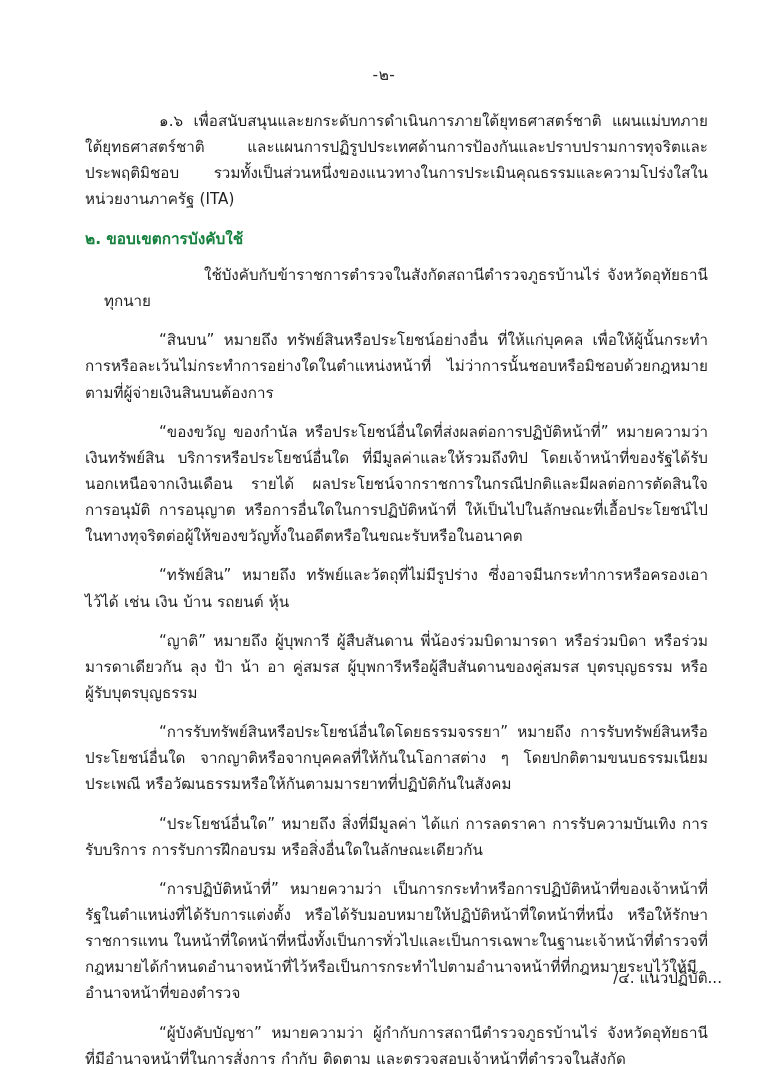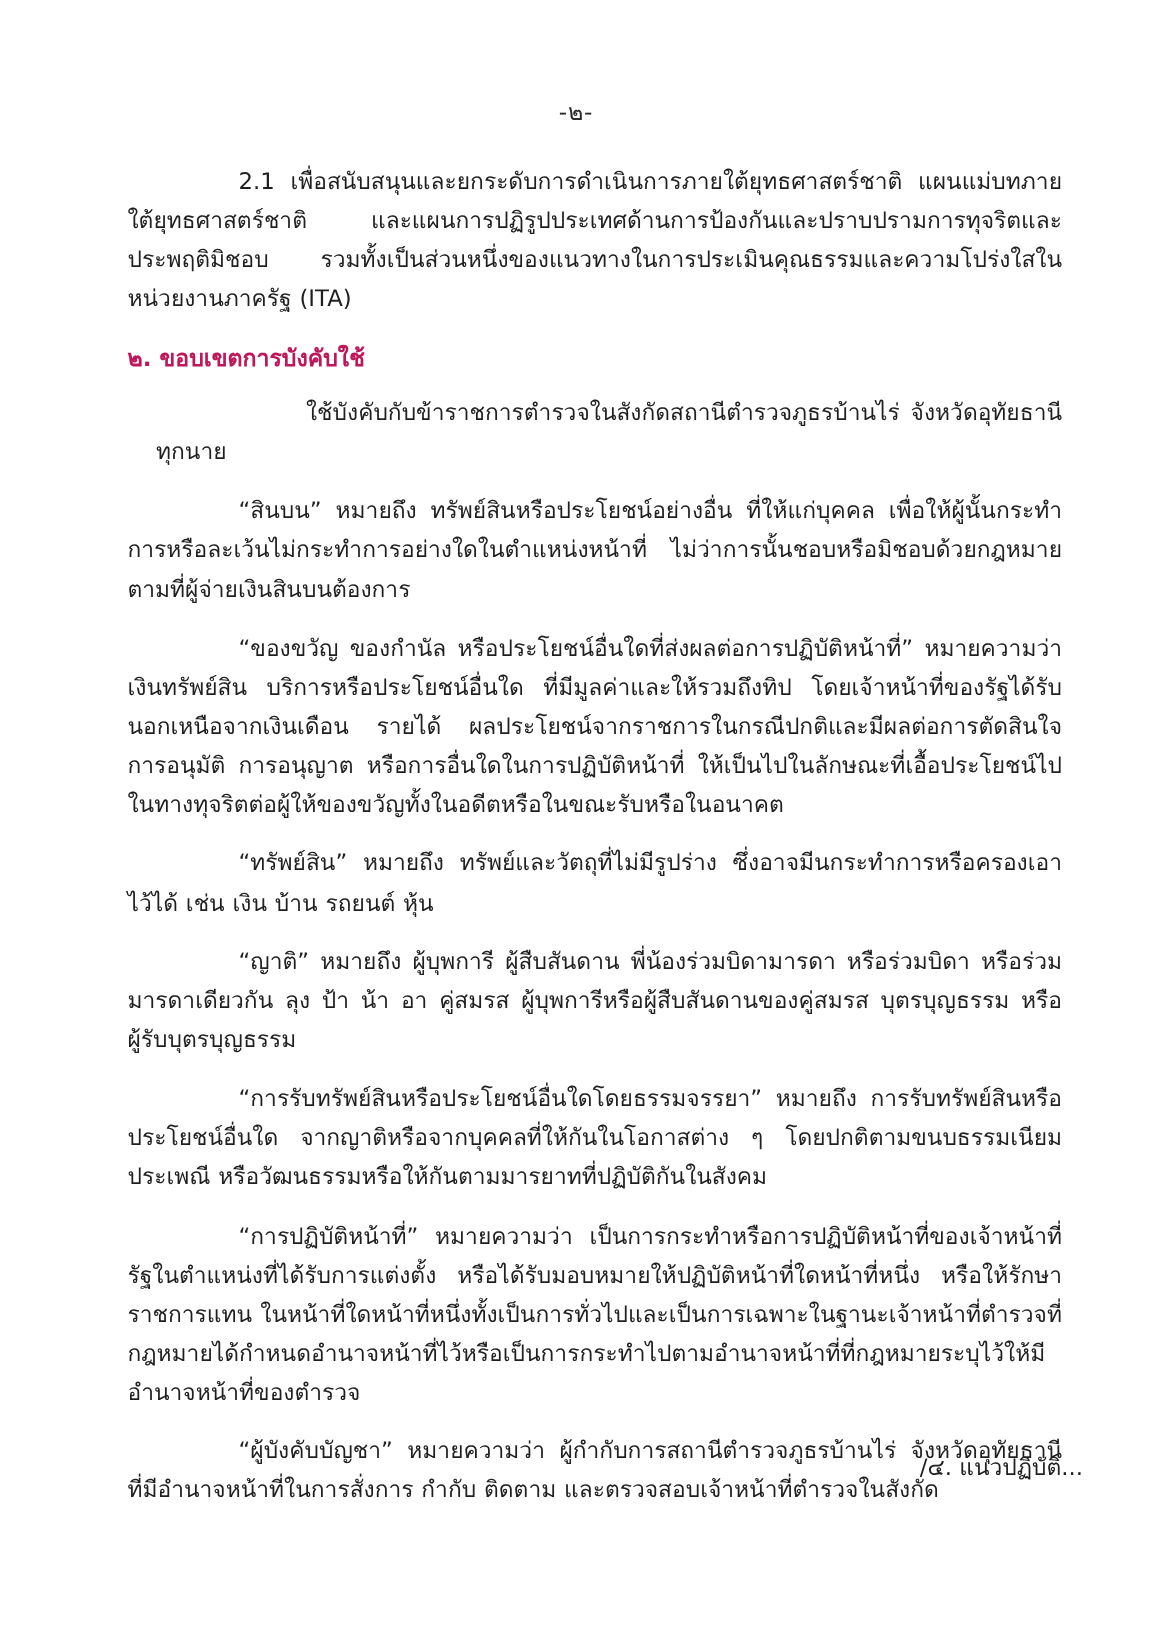--- a/index.html
+++ b/index.html
@@ -47,21 +47,21 @@
   .para.indent {
     text-indent: 74px;
   }
   .para.indent-wide {
     text-indent: 100px;
     margin-left: 19px;
   }
   .heading {
     font-size: 15.4px;
     line-height: 1.72;
-    color: #be185d;
+    color: #15803d;
     margin: 0;
     font-weight: 700;
   }
   .blk {
     margin-bottom: 13px;
   }
   .blk-head {
     margin-bottom: 10px;
   }
   .footer-note {
@@ -79,37 +79,38 @@
 </style>
 </head>
 <body>
 
 <div class="page">
 
   <div class="page-number">-๒-</div>
 
   <div class="content">
 
-    <p class="para indent blk">2.1 เพื่อสนับสนุนและยกระดับการดำเนินการภายใต้ยุทธศาสตร์ชาติ แผนแม่บทภายใต้ยุทธศาสตร์ชาติ และแผนการปฏิรูปประเทศด้านการป้องกันและปราบปรามการทุจริตและประพฤติมิชอบ รวมทั้งเป็นส่วนหนึ่งของแนวทางในการประเมินคุณธรรมและความโปร่งใสในหน่วยงานภาครัฐ (ITA)</p>
+    <p class="para indent blk">๑.๖ เพื่อสนับสนุนและยกระดับการดำเนินการภายใต้ยุทธศาสตร์ชาติ แผนแม่บทภายใต้ยุทธศาสตร์ชาติ และแผนการปฏิรูปประเทศด้านการป้องกันและปราบปรามการทุจริตและประพฤติมิชอบ รวมทั้งเป็นส่วนหนึ่งของแนวทางในการประเมินคุณธรรมและความโปร่งใสในหน่วยงานภาครัฐ (ITA)</p>
 
     <p class="heading blk-head">๒. ขอบเขตการบังคับใช้</p>
 
     <p class="para indent-wide blk">ใช้บังคับกับข้าราชการตำรวจในสังกัดสถานีตำรวจภูธรบ้านไร่ จังหวัดอุทัยธานี ทุกนาย</p>
 
 
     <p class="para indent blk">“สินบน” หมายถึง ทรัพย์สินหรือประโยชน์อย่างอื่น ที่ให้แก่บุคคล เพื่อให้ผู้นั้นกระทำการหรือละเว้นไม่กระทำการอย่างใดในตำแหน่งหน้าที่ ไม่ว่าการนั้นชอบหรือมิชอบด้วยกฎหมายตามที่ผู้จ่ายเงินสินบนต้องการ</p>
 
     <p class="para indent blk">“ของขวัญ ของกำนัล หรือประโยชน์อื่นใดที่ส่งผลต่อการปฏิบัติหน้าที่”  หมายความว่า เงินทรัพย์สิน บริการหรือประโยชน์อื่นใด ที่มีมูลค่าและให้รวมถึงทิป โดยเจ้าหน้าที่ของรัฐได้รับนอกเหนือจากเงินเดือน รายได้ ผลประโยชน์จากราชการในกรณีปกติและมีผลต่อการตัดสินใจ การอนุมัติ การอนุญาต หรือการอื่นใดในการปฏิบัติหน้าที่ ให้เป็นไปในลักษณะที่เอื้อประโยชน์ไปในทางทุจริตต่อผู้ให้ของขวัญทั้งในอดีตหรือในขณะรับหรือในอนาคต</p>
 
     <p class="para indent blk">“ทรัพย์สิน” หมายถึง ทรัพย์และวัตถุที่ไม่มีรูปร่าง ซึ่งอาจมีนกระทำการหรือครองเอาไว้ได้ เช่น เงิน บ้าน รถยนต์ หุ้น</p>
 
     <p class="para indent blk">“ญาติ” หมายถึง ผู้บุพการี ผู้สืบสันดาน พี่น้องร่วมบิดามารดา หรือร่วมบิดา หรือร่วมมารดาเดียวกัน ลุง ป้า น้า อา คู่สมรส ผู้บุพการีหรือผู้สืบสันดานของคู่สมรส บุตรบุญธรรม หรือผู้รับบุตรบุญธรรม</p>
 
     <p class="para indent blk">“การรับทรัพย์สินหรือประโยชน์อื่นใดโดยธรรมจรรยา” หมายถึง การรับทรัพย์สินหรือประโยชน์อื่นใด จากญาติหรือจากบุคคลที่ให้กันในโอกาสต่าง ๆ โดยปกติตามขนบธรรมเนียม ประเพณี หรือวัฒนธรรมหรือให้กันตามมารยาทที่ปฏิบัติกันในสังคม</p>
 
+    <p class="para indent blk">“ประโยชน์อื่นใด” หมายถึง สิ่งที่มีมูลค่า ได้แก่ การลดราคา การรับความบันเทิง การรับบริการ การรับการฝึกอบรม หรือสิ่งอื่นใดในลักษณะเดียวกัน</p>
 
     <p class="para indent blk">“การปฏิบัติหน้าที่” หมายความว่า เป็นการกระทำหรือการปฏิบัติหน้าที่ของเจ้าหน้าที่รัฐในตำแหน่งที่ได้รับการแต่งตั้ง หรือได้รับมอบหมายให้ปฏิบัติหน้าที่ใดหน้าที่หนึ่ง หรือให้รักษาราชการแทน ในหน้าที่ใดหน้าที่หนึ่งทั้งเป็นการทั่วไปและเป็นการเฉพาะในฐานะเจ้าหน้าที่ตำรวจที่กฎหมายได้กำหนดอำนาจหน้าที่ไว้หรือเป็นการกระทำไปตามอำนาจหน้าที่ที่กฎหมายระบุไว้ให้มีอำนาจหน้าที่ของตำรวจ</p>
 
     <p class="para indent blk">“ผู้บังคับบัญชา” หมายความว่า ผู้กำกับการสถานีตำรวจภูธรบ้านไร่ จังหวัดอุทัยธานี ที่มีอำนาจหน้าที่ในการสั่งการ กำกับ ติดตาม และตรวจสอบเจ้าหน้าที่ตำรวจในสังกัด</p>
 
   </div>
 
   <div class="footer-note">/๔. แนวปฏิบัติ...</div>
 
 </div>

